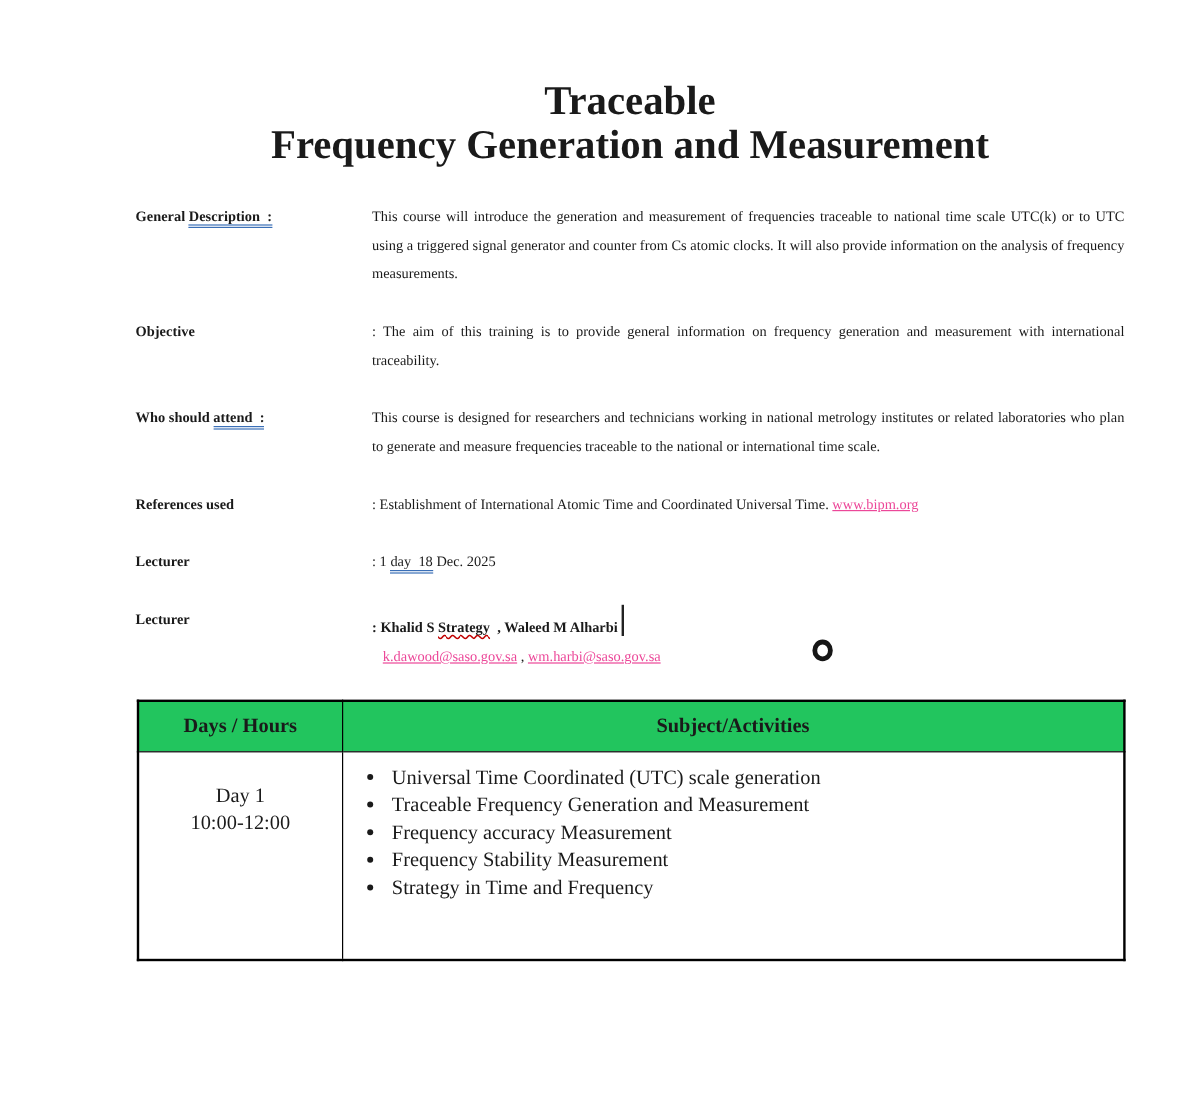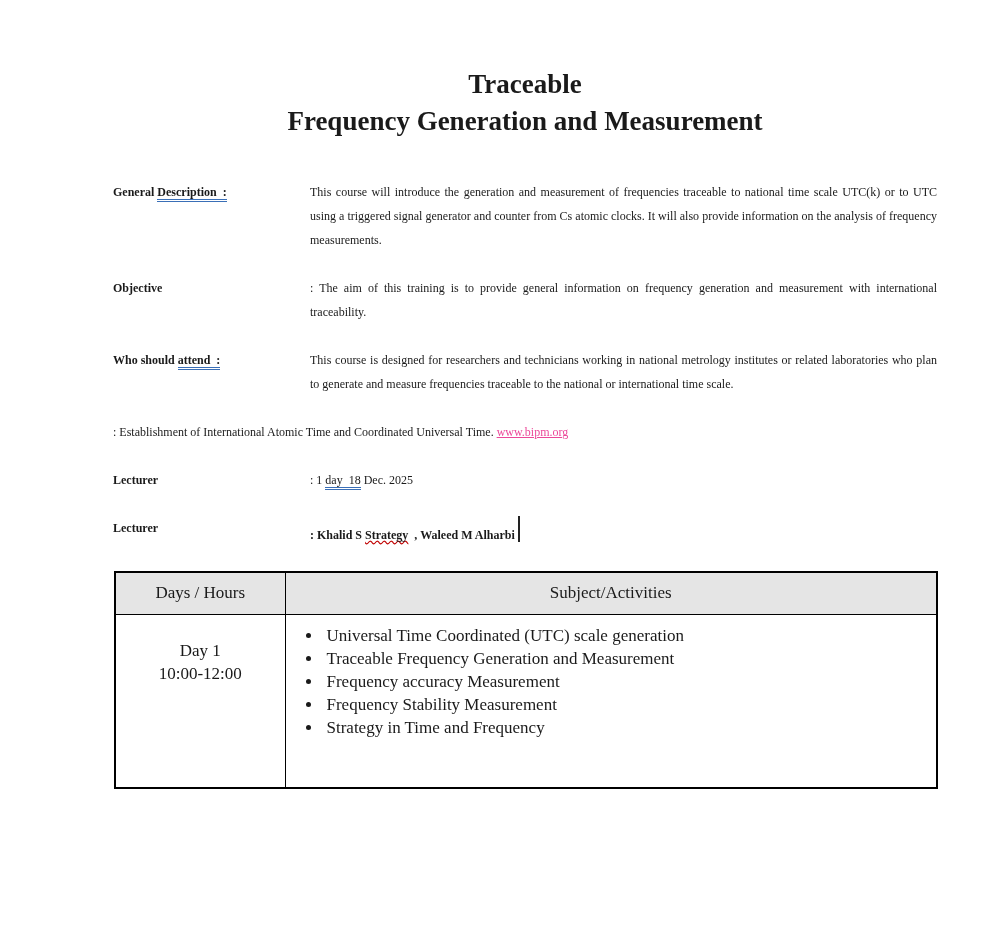--- a/index.html
+++ b/index.html
@@ -9,24 +9,24 @@
     font-family: "Liberation Serif", "DejaVu Serif", serif;
     color: #1a1a1a;
     overflow: hidden;
   }
   .page {
     width: 1000px; height: 929px;
     padding: 66px 63px 20px 113px;
   }
   .doc-title {
     text-align: center;
-    font-size: 27px;
+    font-size: 34px;
     font-weight: bold;
     line-height: 37px;
-    margin-bottom: 40px;
+    margin-bottom: 28px;
   }
   .section {
     display: flex;
     margin-bottom: 24px;
     font-size: 12px;
     line-height: 24px;
   }
   .label {
     width: 197px;
     min-width: 197px;
@@ -77,22 +77,22 @@
     width: 824px;
     margin-left: 1px;
     border-collapse: collapse;
     border: 2px solid #000000;
     font-size: 17px;
   }
   table.schedule th, table.schedule td {
     border: 1px solid #000000;
   }
   table.schedule th {
-    background: #e5e5e5;
-    font-weight: normal;
+    background: #22c55e;
+    font-weight: bold;
     height: 42px;
     text-align: center;
     vertical-align: middle;
   }
   th.col-days, td.col-days { width: 170px; }
   td.col-days {
     text-align: center;
     vertical-align: top;
     padding-top: 24px;
     line-height: 23px;
@@ -131,36 +131,41 @@
     <div class="label">Objective</div>
     <div class="content">: The aim of this training is to provide general information on frequency generation and measurement with international traceability.</div>
   </div>
 
   <div class="section">
     <div class="label"><span>Who should </span><span class="fmt-mark">attend&nbsp;&nbsp;:</span></div>
     <div class="content">This course is designed for researchers and technicians working in national metrology institutes or related laboratories who plan to generate and measure frequencies traceable to the national or international time scale.</div>
   </div>
 
   <div class="section">
+    <div class="label">References used</div>
     <div class="content">
       <span>: Establishment of International Atomic Time and Coordinated Universal Time. </span><a class="doc-link">www.bipm.org</a>
     </div>
   </div>
 
   <div class="section">
     <div class="label">Lecturer</div>
     <div class="content">
       <span>: 1 </span><span class="fmt-mark">day&nbsp;&nbsp;18</span><span> Dec. 2025</span>
     </div>
   </div>
 
   <div class="section">
     <div class="label">Lecturer</div>
     <div class="content">
       <span class="lect-line1"><span>: Khalid S </span><span class="squiggly">Strategy</span><span>&nbsp;&nbsp;, Waleed M Alharbi</span><span class="caret"></span></span>
+      <span class="email-line">
+        <a class="doc-link">k.dawood@saso.gov.sa</a><span>&nbsp;, </span><a class="doc-link">wm.harbi@saso.gov.sa</a>
+        <span class="cursor-ring"></span>
+      </span>
     </div>
   </div>
 
   <table class="schedule">
     <thead>
       <tr>
         <th class="col-days">Days / Hours</th>
         <th class="col-activities-h">Subject/Activities</th>
       </tr>
     </thead>

